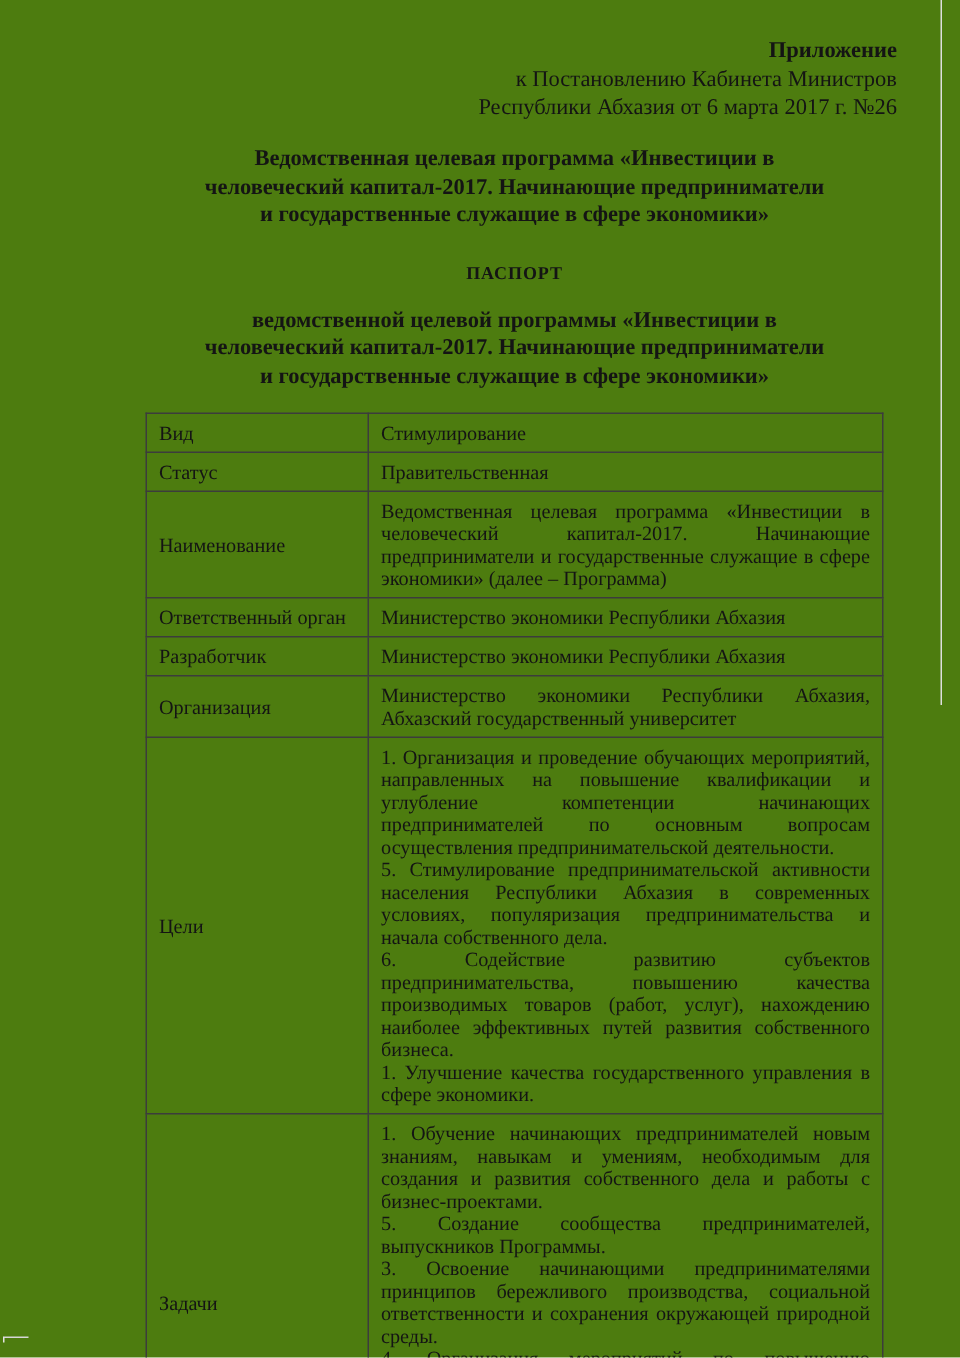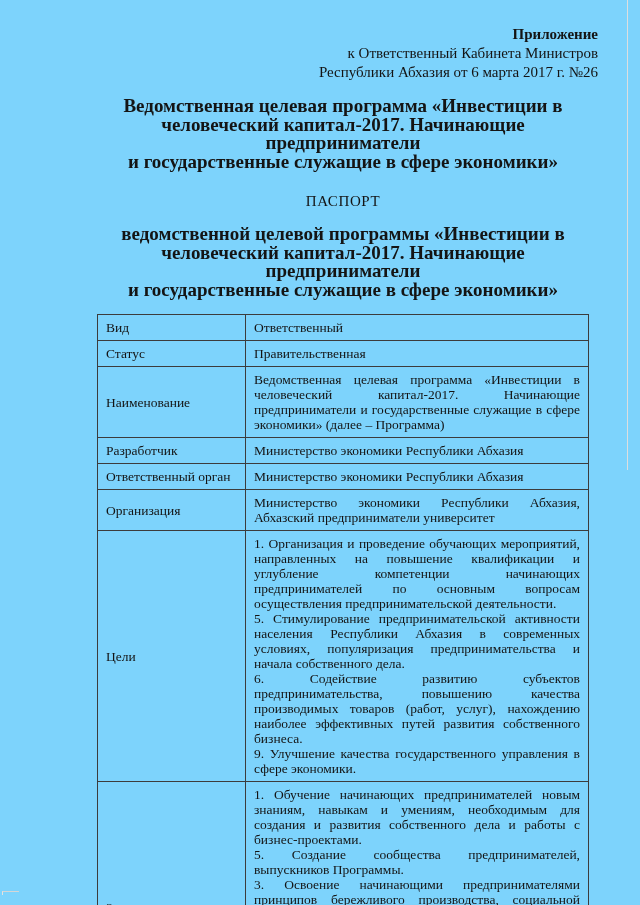--- a/index.html
+++ b/index.html
@@ -12,21 +12,21 @@
     height: 905px;
     position: relative;
     overflow: hidden;
     font-family: "Liberation Serif", "DejaVu Serif", serif;
     color: #141414;
   }
   .page {
     position: relative;
     width: 640px;
     height: 905px;
-    background: #7dd3fc;
+    background: #4d7c0f;
   }
   
   .scan-edge-right {
     position: absolute;
     left: 627px;
     top: 0;
     width: 1px;
     height: 470px;
     background: #dedede;
   }
@@ -46,30 +46,30 @@
     font-size: 15px;
     line-height: 19px;
   }
   .appendix-bold { font-weight: bold; }
   .content {
     margin-left: 97px;
     width: 492px;
   }
   .doc-title {
     margin: 15px 0 0 0;
-    font-size: 19px;
+    font-size: 15px;
     font-weight: bold;
     text-align: center;
     line-height: 18.5px;
     white-space: pre-line;
   }
   .passport-heading {
     margin: 22px 0 0 0;
-    font-size: 15px;
-    font-weight: normal;
+    font-size: 12px;
+    font-weight: bold;
     text-align: center;
     letter-spacing: 0.6px;
   }
   table.passport {
     border-collapse: collapse;
     table-layout: fixed;
     width: 492px;
     margin-top: 15px;
   }
   table.passport td {
@@ -91,84 +91,84 @@
 </head>
 <body>
 
 <div class="page">
 
   <div class="scan-edge-right"></div>
   <div class="scan-mark-bottom-left"></div>
 
   <div class="appendix">
     <div class="appendix-bold">Приложение</div>
-    <div>к Ответственный Кабинета Министров</div>
+    <div>к Постановлению Кабинета Министров</div>
     <div>Республики Абхазия от 6 марта 2017 г. №26</div>
   </div>
 
   <div class="content">
     <div class="doc-title">Ведомственная целевая программа «Инвестиции в
 человеческий капитал-2017. Начинающие предприниматели
 и государственные служащие в сфере экономики»</div>
     <div class="passport-heading">ПАСПОРТ</div>
     <div class="doc-title">ведомственной целевой программы «Инвестиции в
 человеческий капитал-2017. Начинающие предприниматели
 и государственные служащие в сфере экономики»</div>
 
     <table class="passport">
       <tbody id="table-body">
   <tr>
     <td class="label-cell">Вид</td>
     <td class="value-cell">
-              <p>Ответственный</p>
+              <p>Стимулирование</p>
             </td>
   </tr>
 
   <tr>
     <td class="label-cell">Статус</td>
     <td class="value-cell">
               <p>Правительственная</p>
             </td>
   </tr>
 
   <tr>
     <td class="label-cell">Наименование</td>
     <td class="value-cell">
               <p>Ведомственная целевая программа «Инвестиции в человеческий капитал-2017. Начинающие предприниматели и государственные служащие в сфере экономики» (далее – Программа)</p>
             </td>
   </tr>
 
   <tr>
-    <td class="label-cell">Разработчик</td>
+    <td class="label-cell">Ответственный орган</td>
     <td class="value-cell">
               <p>Министерство экономики Республики Абхазия</p>
             </td>
   </tr>
 
   <tr>
-    <td class="label-cell">Ответственный орган</td>
+    <td class="label-cell">Разработчик</td>
     <td class="value-cell">
               <p>Министерство экономики Республики Абхазия</p>
             </td>
   </tr>
 
   <tr>
     <td class="label-cell">Организация</td>
     <td class="value-cell">
-              <p>Министерство экономики Республики Абхазия, Абхазский предприниматели университет</p>
+              <p>Министерство экономики Республики Абхазия, Абхазский государственный университет</p>
             </td>
   </tr>
 
   <tr>
     <td class="label-cell">Цели</td>
     <td class="value-cell">
               <p>1. Организация и проведение обучающих мероприятий, направленных на повышение квалификации и углубление компетенции начинающих предпринимателей по основным вопросам осуществления предпринимательской деятельности.</p>
               <p>5. Стимулирование предпринимательской активности населения Республики Абхазия в современных условиях, популяризация предпринимательства и начала собственного дела.</p>
               <p>6. Содействие развитию субъектов предпринимательства, повышению качества производимых товаров (работ, услуг), нахождению наиболее эффективных путей развития собственного бизнеса.</p>
-              <p>9. Улучшение качества государственного управления в сфере экономики.</p>
+              <p>1. Улучшение качества государственного управления в сфере экономики.</p>
             </td>
   </tr>
 
   <tr>
     <td class="label-cell">Задачи</td>
     <td class="value-cell">
               <p>1. Обучение начинающих предпринимателей новым знаниям, навыкам и умениям, необходимым для создания и развития собственного дела и работы с бизнес-проектами.</p>
               <p>5. Создание сообщества предпринимателей, выпускников Программы.</p>
               <p>3. Освоение начинающими предпринимателями принципов бережливого производства, социальной ответственности и сохранения окружающей природной среды.</p>
               <p>4. Организация мероприятий по повышению квалификации и обмену опытом государственных служащих центральных и местных органов государственного управления, уполномоченных в сфере экономики, в том числе в зарубежных учреждениях и организациях.</p>

